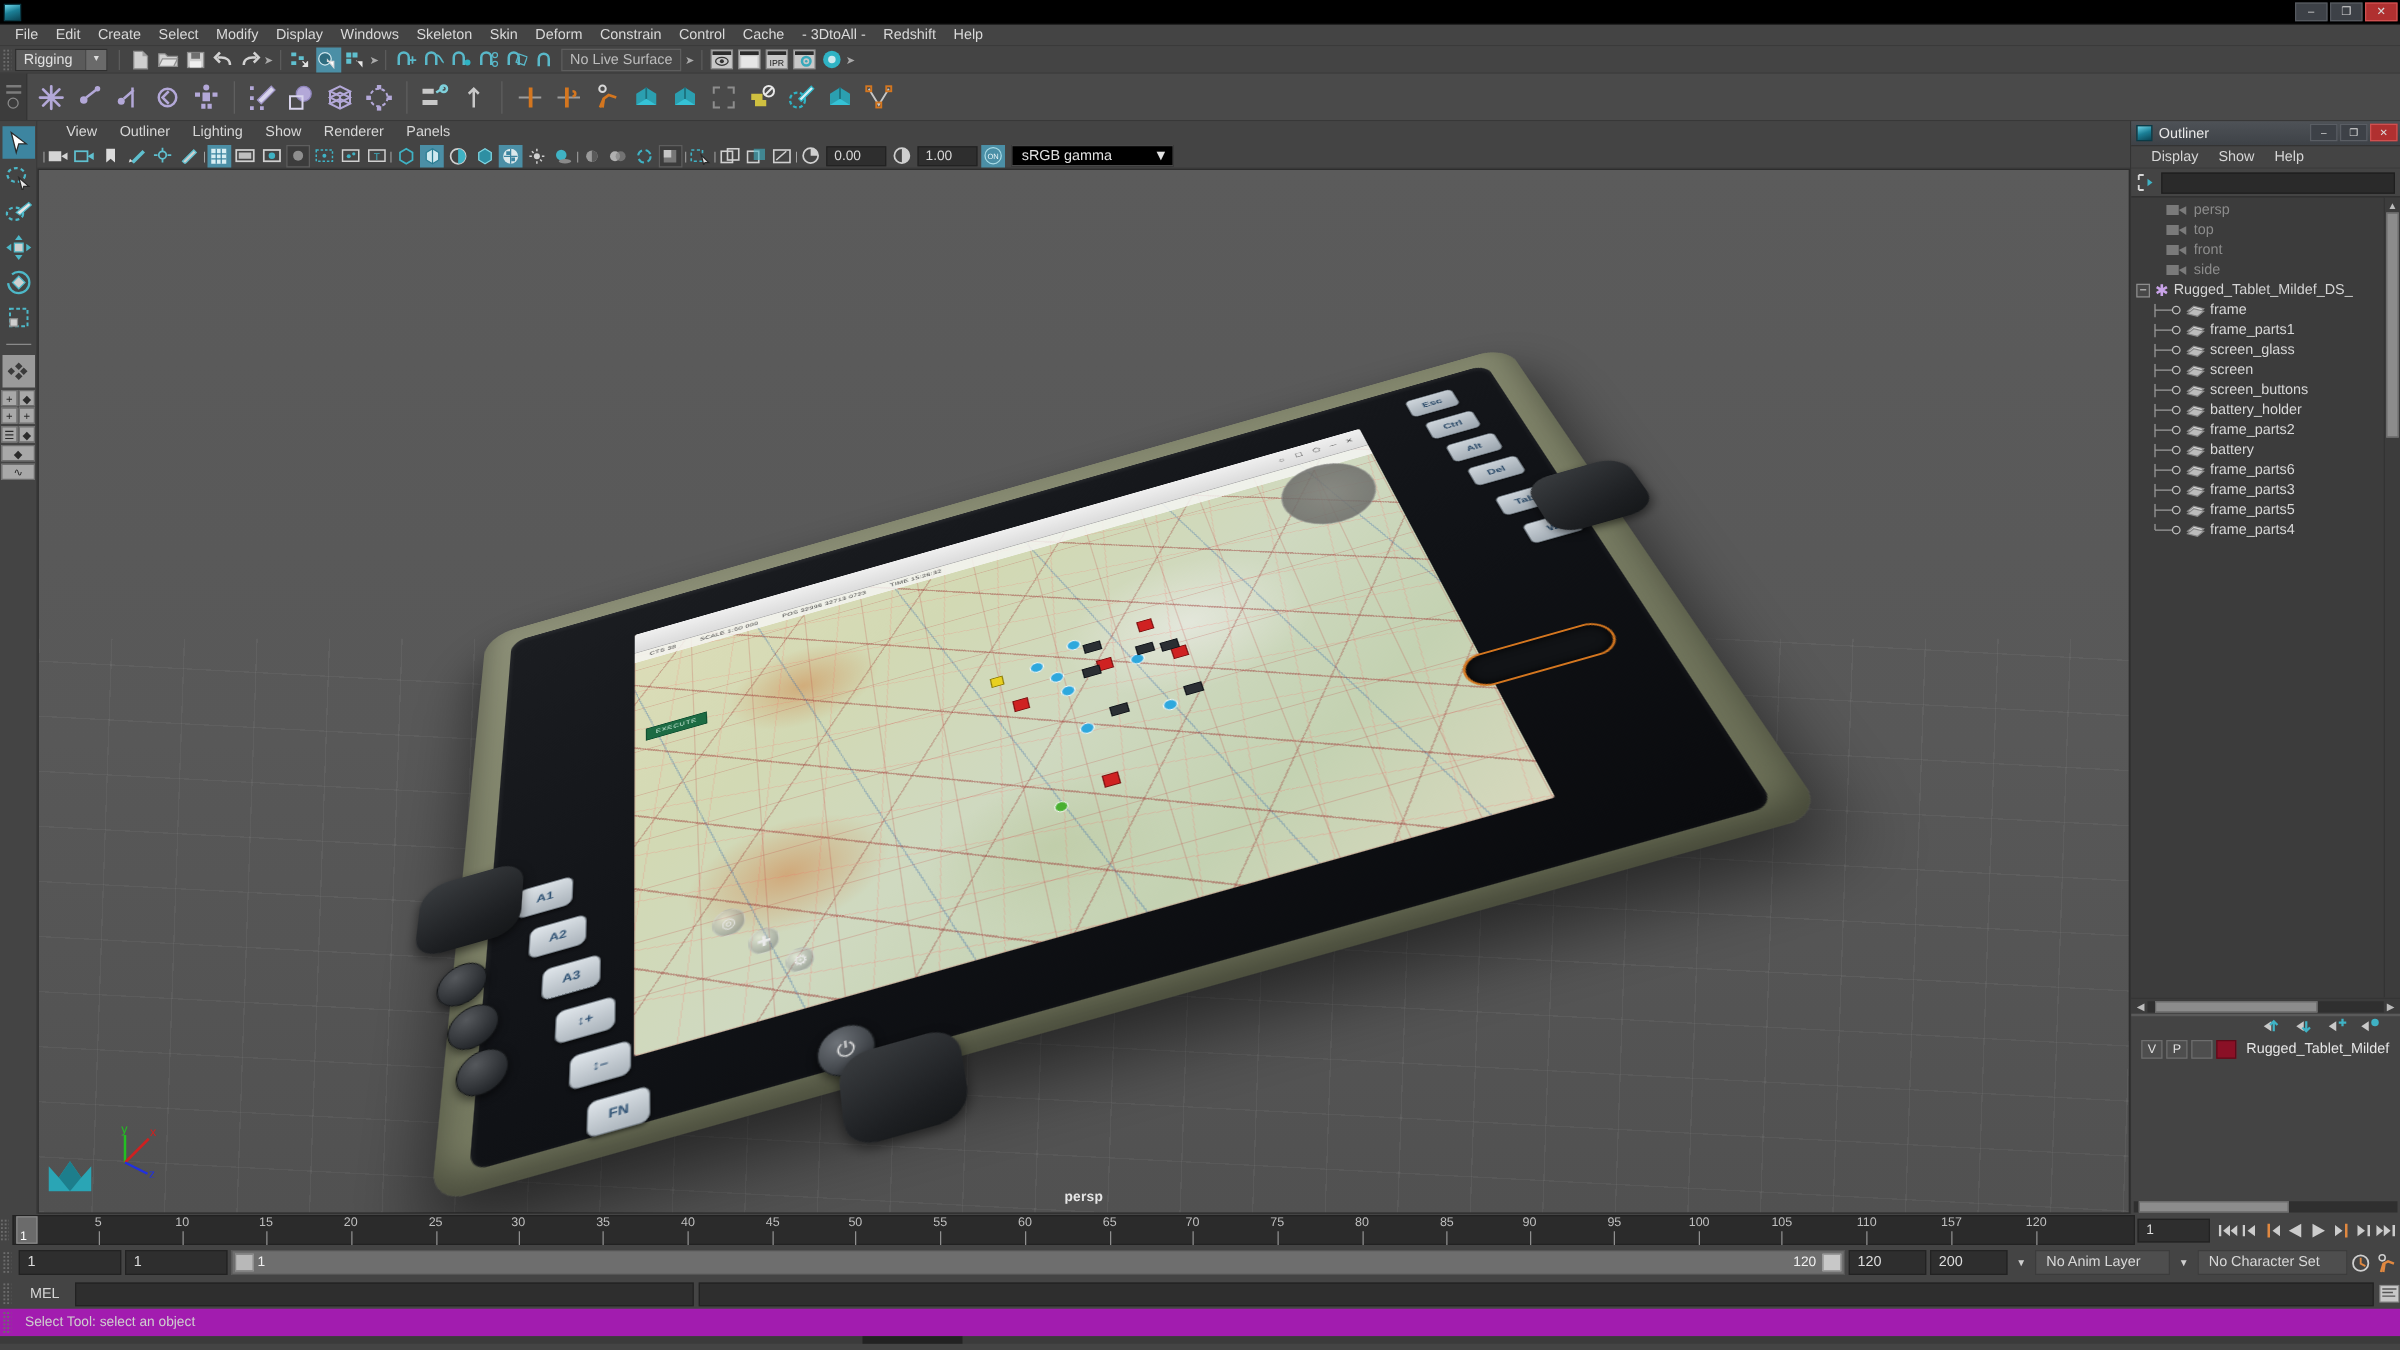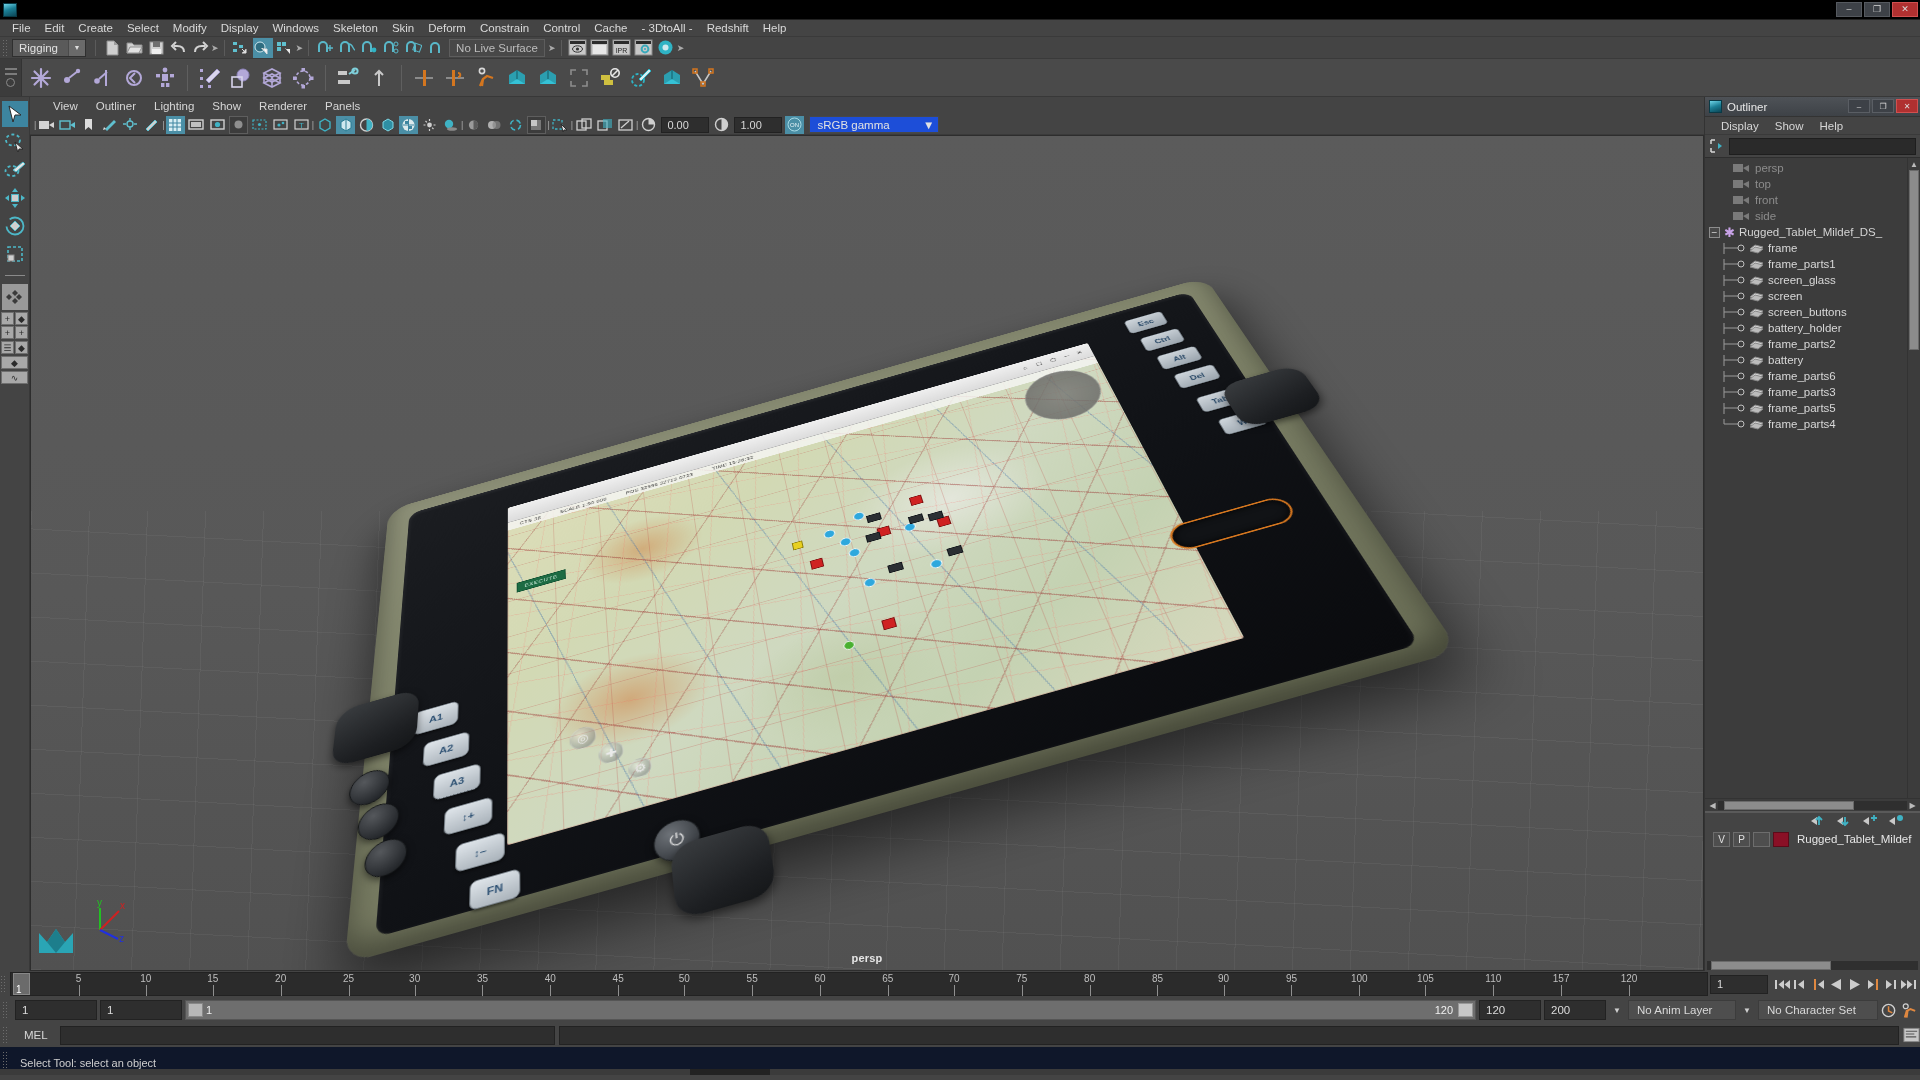--- a/index.html
+++ b/index.html
@@ -134,21 +134,21 @@
     margin:0 1px;
   }
   .vt.on { background:#4b8fa6; }
   .vt.sunk { background:#3c3c3c;border:1px solid #5e5e5e; }
   .numfield {
     height:16px;width:48px;background:#2e2e2e;border:1px solid #222;
     color:#d8d8d8;font-size:11px;display:flex;align-items:center;padding-left:5px;
     margin:0 2px;
   }
   .gammasel {
-    height:17px;width:130px;background:#1d4ed8;border:1px solid #484848;
+    height:17px;width:130px;background:#000000;border:1px solid #484848;
     display:flex;align-items:center;justify-content:space-between;
     padding:0 4px 0 7px;font-size:11.5px;color:#e2e2e2;margin-left:4px;
   }
 
   
   .viewport {
     flex:1; position:relative; overflow:hidden;
     background:linear-gradient(180deg,#5b5b5b 0%,#585858 55%,#515151 100%);
     border:1px solid #2d2d2d;
   }
@@ -429,21 +429,21 @@
   .dd-arrow { width:16px;text-align:center;font-size:8px;color:#cfcfcf; }
   .selfield {
     height:20px;background:#4e4e4e;border:1px solid #3c3c3c;color:#d8d8d8;font-size:11.5px;
     display:flex;align-items:center;padding:0 8px;
   }
 
   
   .cmdline { height:24px;display:flex;align-items:center;background:#444;gap:4px;padding-left:2px; }
   .mel-lbl { font-size:11.5px;color:#d6d6d6;padding:0 8px;flex:none; }
   .cmd-in { height:19px;background:#2e2e2e;border:1px solid #222;flex:none; }
-  .help-bar { height:22px;display:flex;align-items:flex-end;background:#0f172a;padding-left:2px; }
+  .help-bar { height:22px;display:flex;align-items:center;background:#a21caf;padding-left:2px; }
   .help-txt { font-size:11px;color:#cfcfcf;padding-left:8px; }
 
   
   .bottom-strip { height:6px;background:#3b3b3b;position:relative; }
   .bottom-strip .tabm { position:absolute;left:690px;top:0;width:80px;height:6px;background:#222; }
 </style>
 </head>
 <body>
 
 <div class="titlebar">

